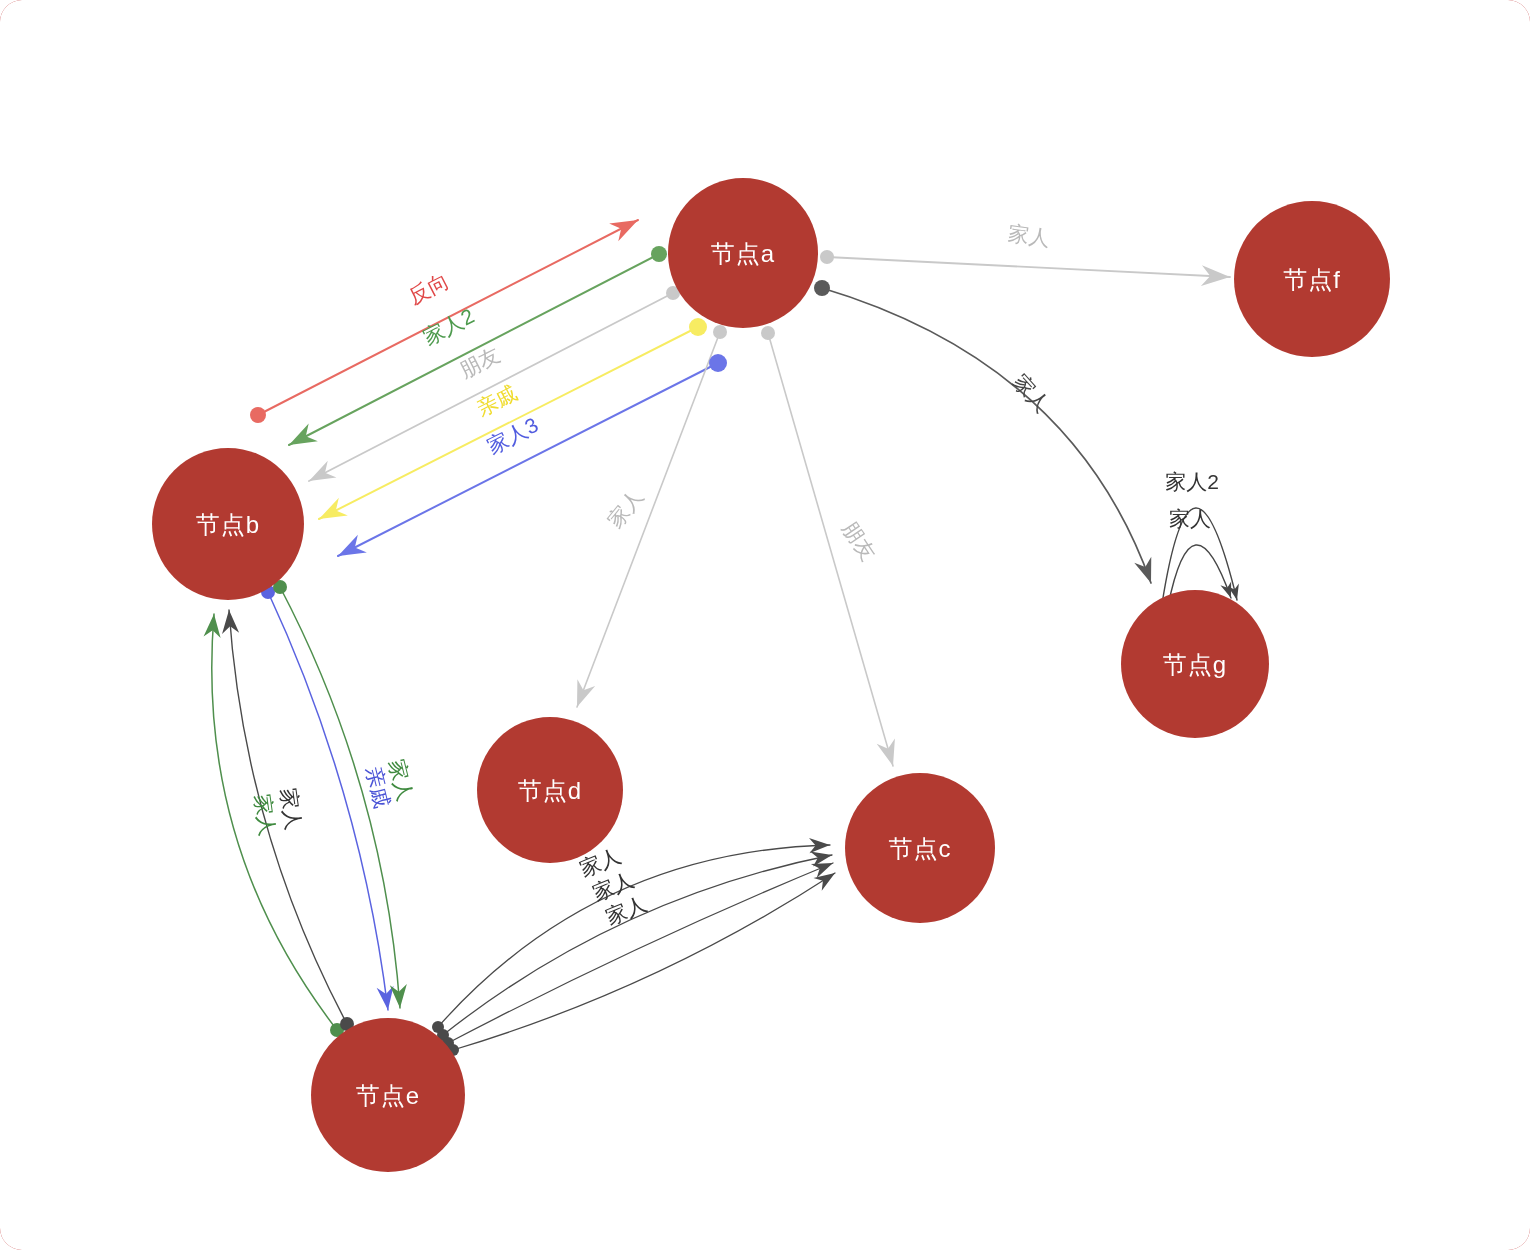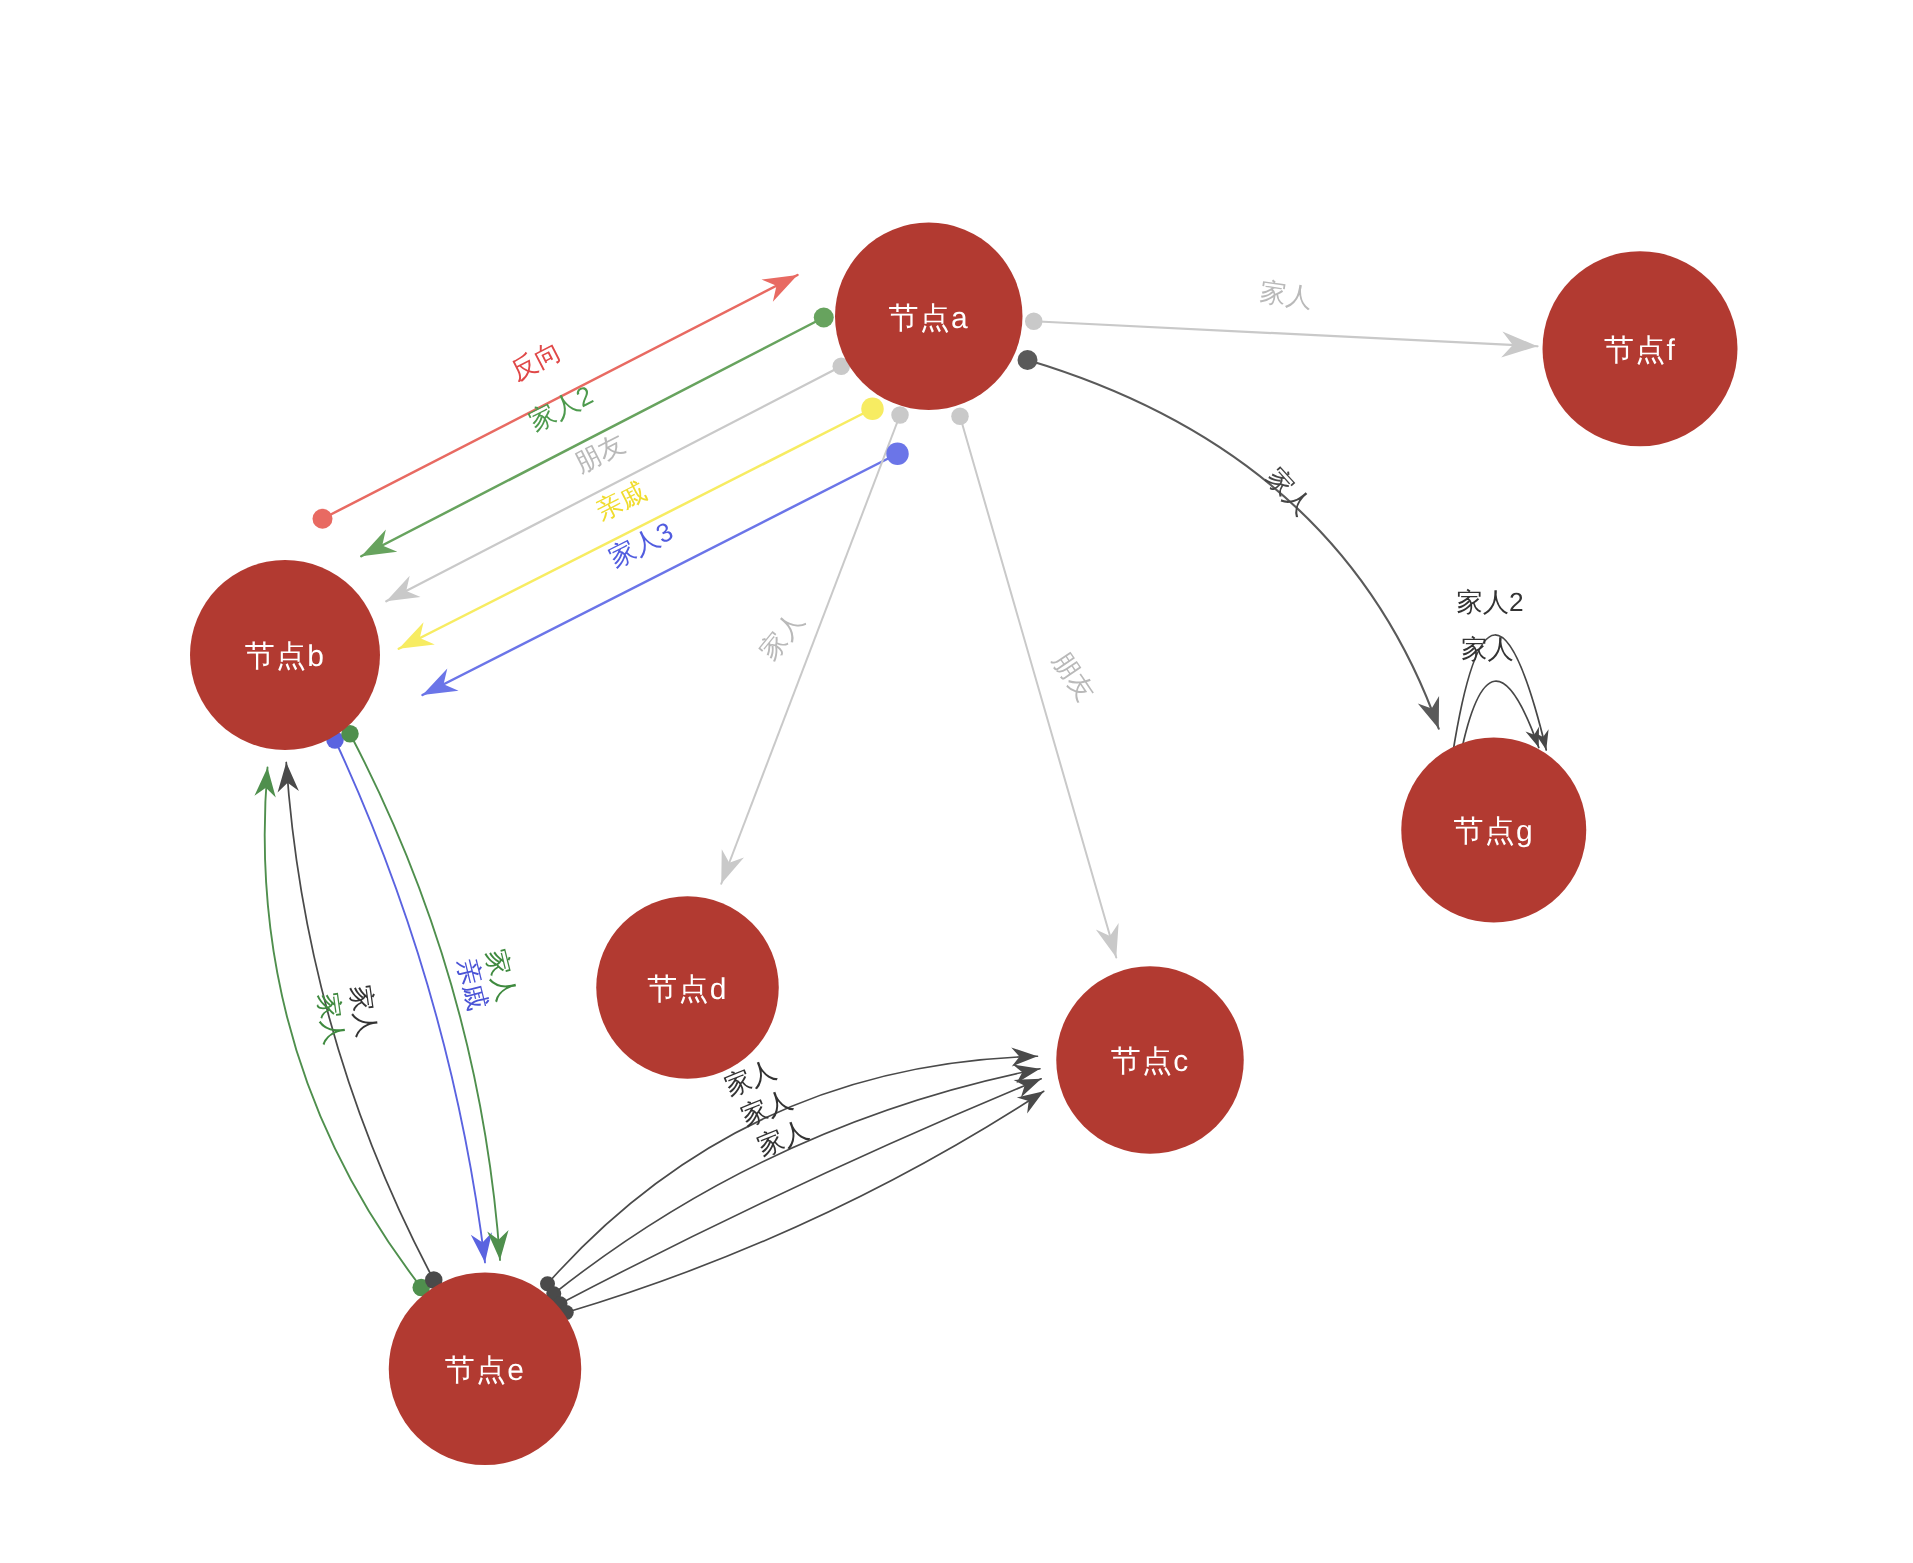--- a/index.html
+++ b/index.html
@@ -5,22 +5,23 @@
   html, body {
     margin: 0;
     padding: 0;
     background: #ffffff;
     font-family: "Liberation Sans", "DejaVu Sans", sans-serif;
   }
   #stage {
     position: relative;
     width: 1530px;
     height: 1250px;
-    background: #404040;
+    background: #b91c1c;
     overflow: hidden;
+    border-radius: 22px;
   }
   svg text {
     font-family: "Liberation Sans", "DejaVu Sans", sans-serif;
   }
   .node-label {
     font-size: 24px;
     fill: #ffffff;
     letter-spacing: 1px;
   }
   .edge-label {

